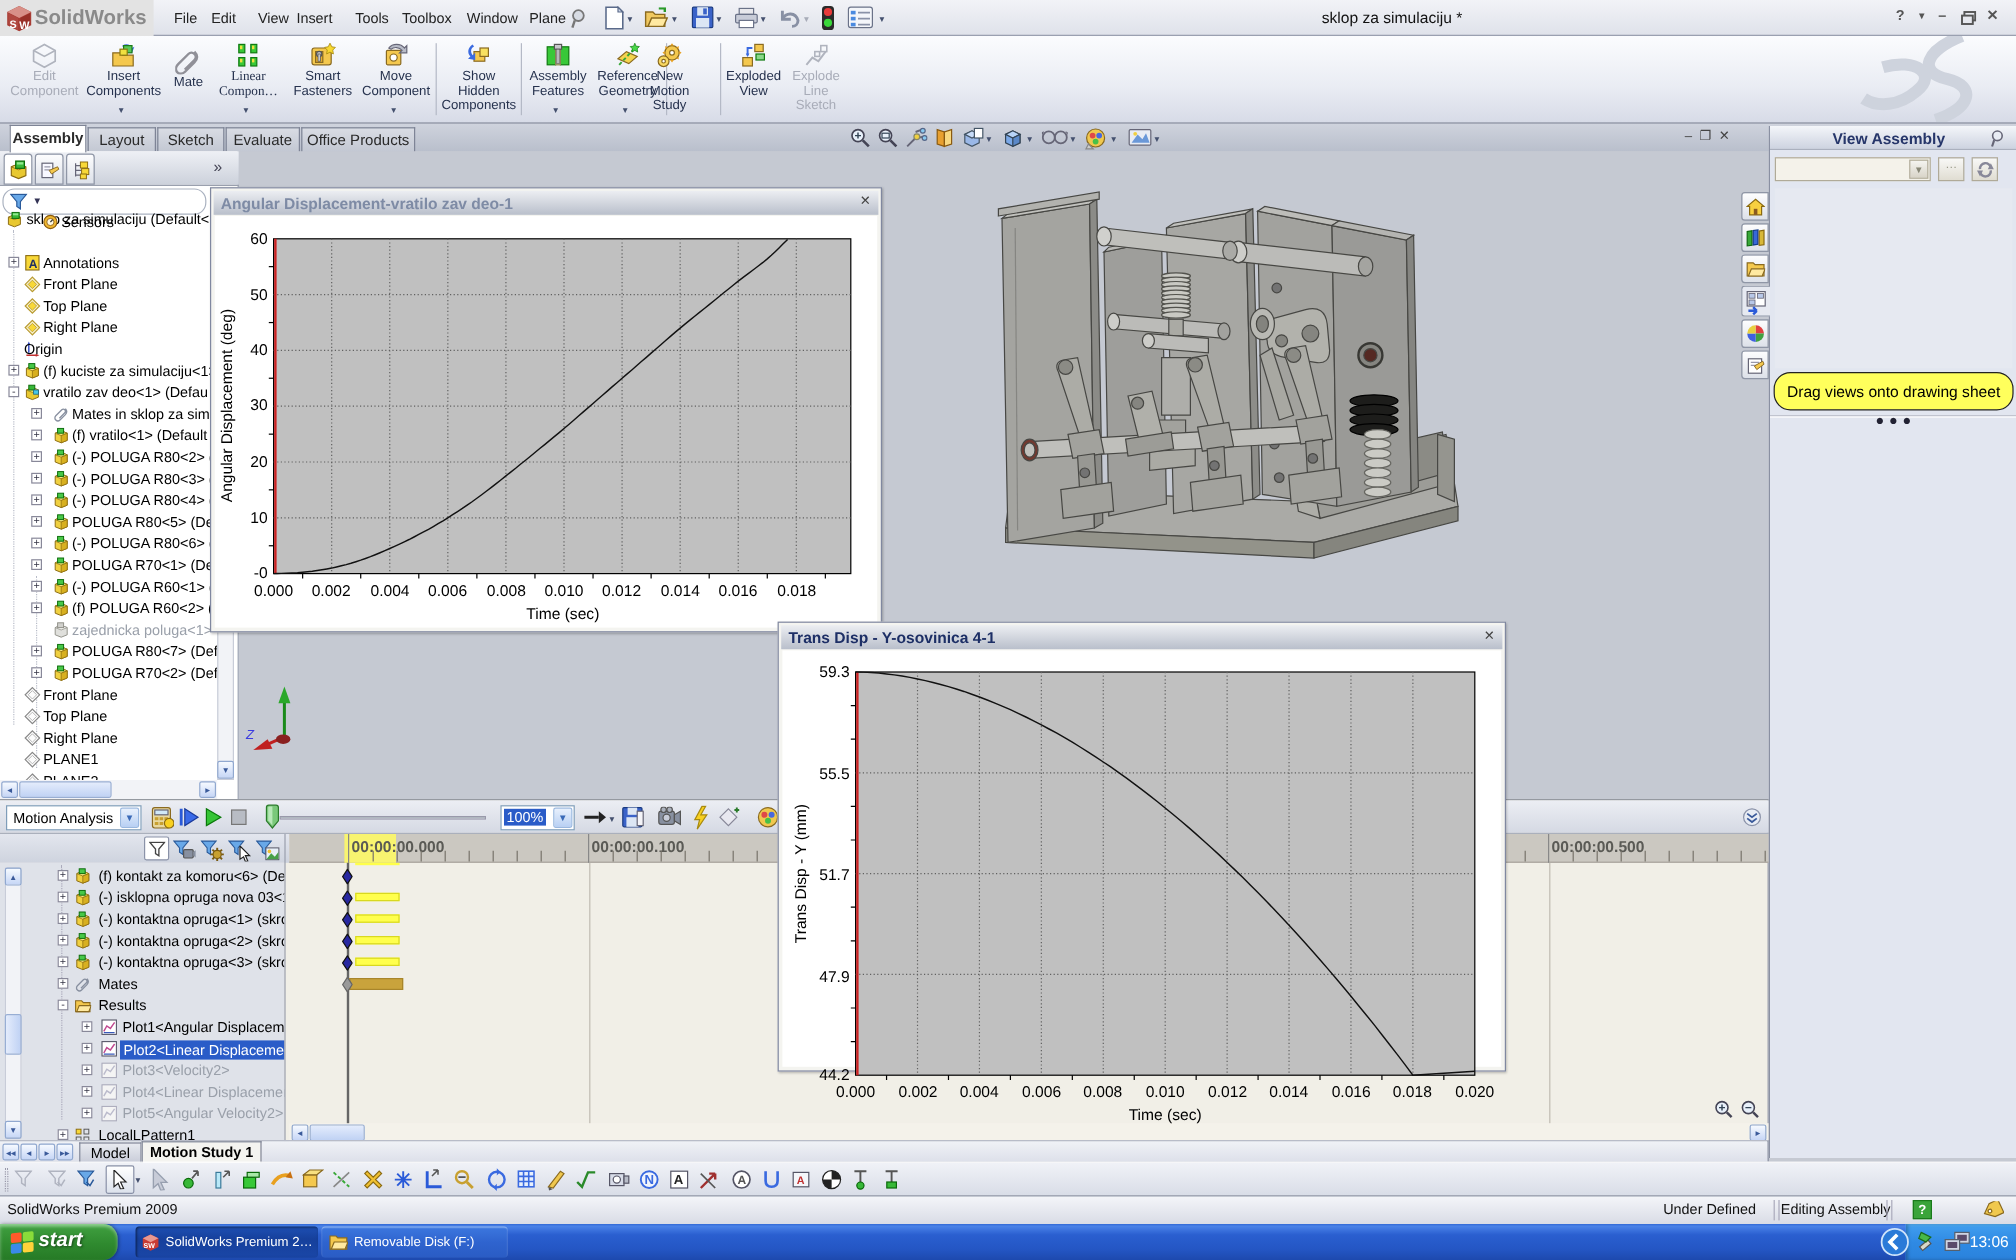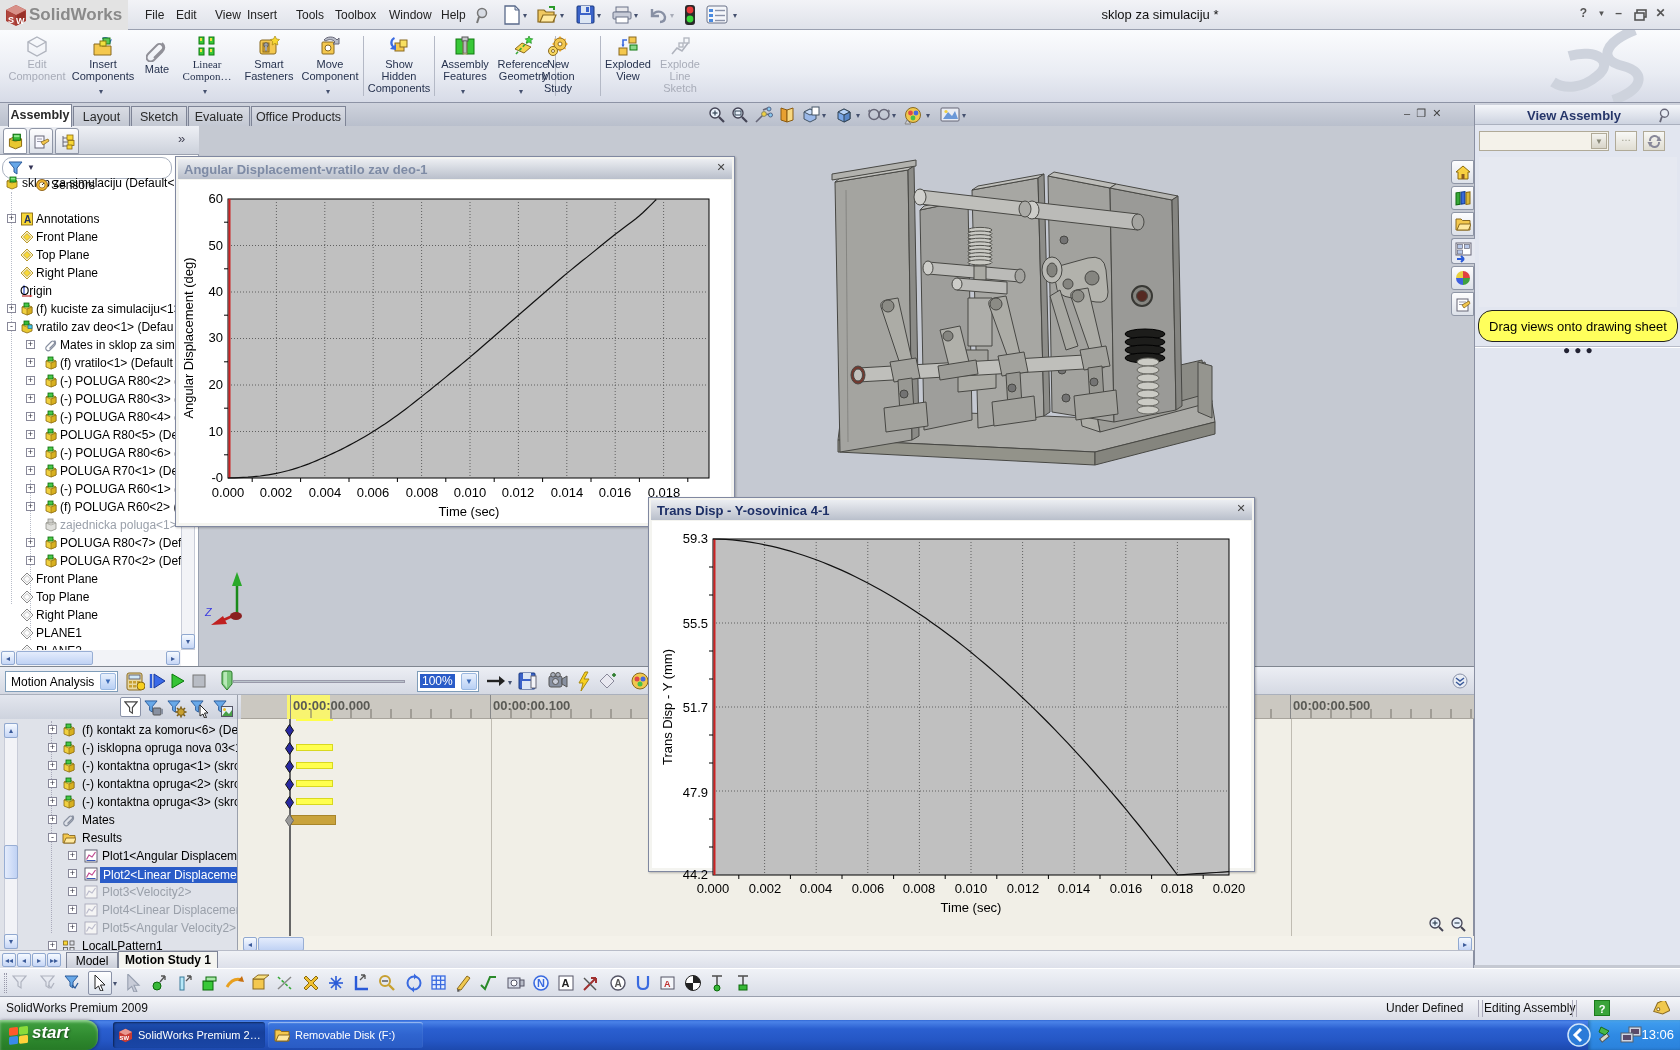--- a/index.html
+++ b/index.html
@@ -162,21 +162,21 @@
     </svg>
     <span id="logotext" class="abs">SolidWorks</span>
   </div>
   <span class="abs menuitem" style="left:145px;">File</span>
   <span class="abs menuitem" style="left:176px;">Edit</span>
   <span class="abs menuitem" style="left:215px;">View</span>
   <span class="abs menuitem" style="left:247px;">Insert</span>
   <span class="abs menuitem" style="left:296px;">Tools</span>
   <span class="abs menuitem" style="left:335px;">Toolbox</span>
   <span class="abs menuitem" style="left:389px;">Window</span>
-  <span class="abs menuitem" style="left:441px;">Help</span>
+  <span class="abs menuitem" style="left:441px;">Plane</span>
   <svg class="abs" style="left:474px;top:6px;" width="16" height="18" viewBox="0 0 16 18">
     <circle cx="8" cy="7" r="4.5" fill="#d8dce4" stroke="#777" stroke-width="1.5"></circle>
     <line x1="5" y1="11" x2="3" y2="17" stroke="#777" stroke-width="2"></line>
   </svg>
   <div id="qbar" class="abs">
 
     <svg class="abs" style="left:503px;top:5px;" width="18" height="20" viewBox="0 0 18 20">
       <polygon points="2,1 12,1 16,5 16,19 2,19" fill="#fff" stroke="#5a6a8a" stroke-width="1.3"></polygon>
       <polygon points="12,1 12,5 16,5" fill="#cdd6e6" stroke="#5a6a8a"></polygon>
     </svg>
@@ -1193,21 +1193,21 @@
           <text x="291" y="317" font-size="13" text-anchor="middle" fill="#000">0.010</text>
           <text x="339" y="317" font-size="13" text-anchor="middle" fill="#000">0.012</text>
           <text x="388" y="317" font-size="13" text-anchor="middle" fill="#000">0.014</text>
           <text x="436" y="317" font-size="13" text-anchor="middle" fill="#000">0.016</text>
           <text x="485" y="317" font-size="13" text-anchor="middle" fill="#000">0.018</text>
           <text x="290" y="336" font-size="13" text-anchor="middle" fill="#000">Time (sec)</text>
           <text x="14" y="158" font-size="13" text-anchor="middle" fill="#000" transform="rotate(-90 14 158)">Angular Displacement (deg)</text>
         </svg>
       </div>
 </div>
-<div class="gwin abs" id="chart2" style="left:648px;top:497px;width:607px;height:375px;">
+<div class="gwin abs" id="chart2" style="left:648px;top:518px;width:607px;height:375px;">
   <div class="gtitle" style="color:#1d2f66;">Trans Disp - Y-osovinica 4-1</div>
   <div class="gclose" style="right:5px;">✕</div>
   <div class="gclient" id="c2client">
         <svg width="601" height="407" style="position:absolute;left:0;top:0;">
           <rect x="61" y="18" width="516" height="336" fill="#c0c0c0" stroke="#000" stroke-width="1"></rect>
           <line x1="112.6" y1="18" x2="112.6" y2="354" stroke="#606060" stroke-width="1" stroke-dasharray="1 2"></line>
           <line x1="164.2" y1="18" x2="164.2" y2="354" stroke="#606060" stroke-width="1" stroke-dasharray="1 2"></line>
           <line x1="215.8" y1="18" x2="215.8" y2="354" stroke="#606060" stroke-width="1" stroke-dasharray="1 2"></line>
           <line x1="267.4" y1="18" x2="267.4" y2="354" stroke="#606060" stroke-width="1" stroke-dasharray="1 2"></line>
           <line x1="319.0" y1="18" x2="319.0" y2="354" stroke="#606060" stroke-width="1" stroke-dasharray="1 2"></line>

